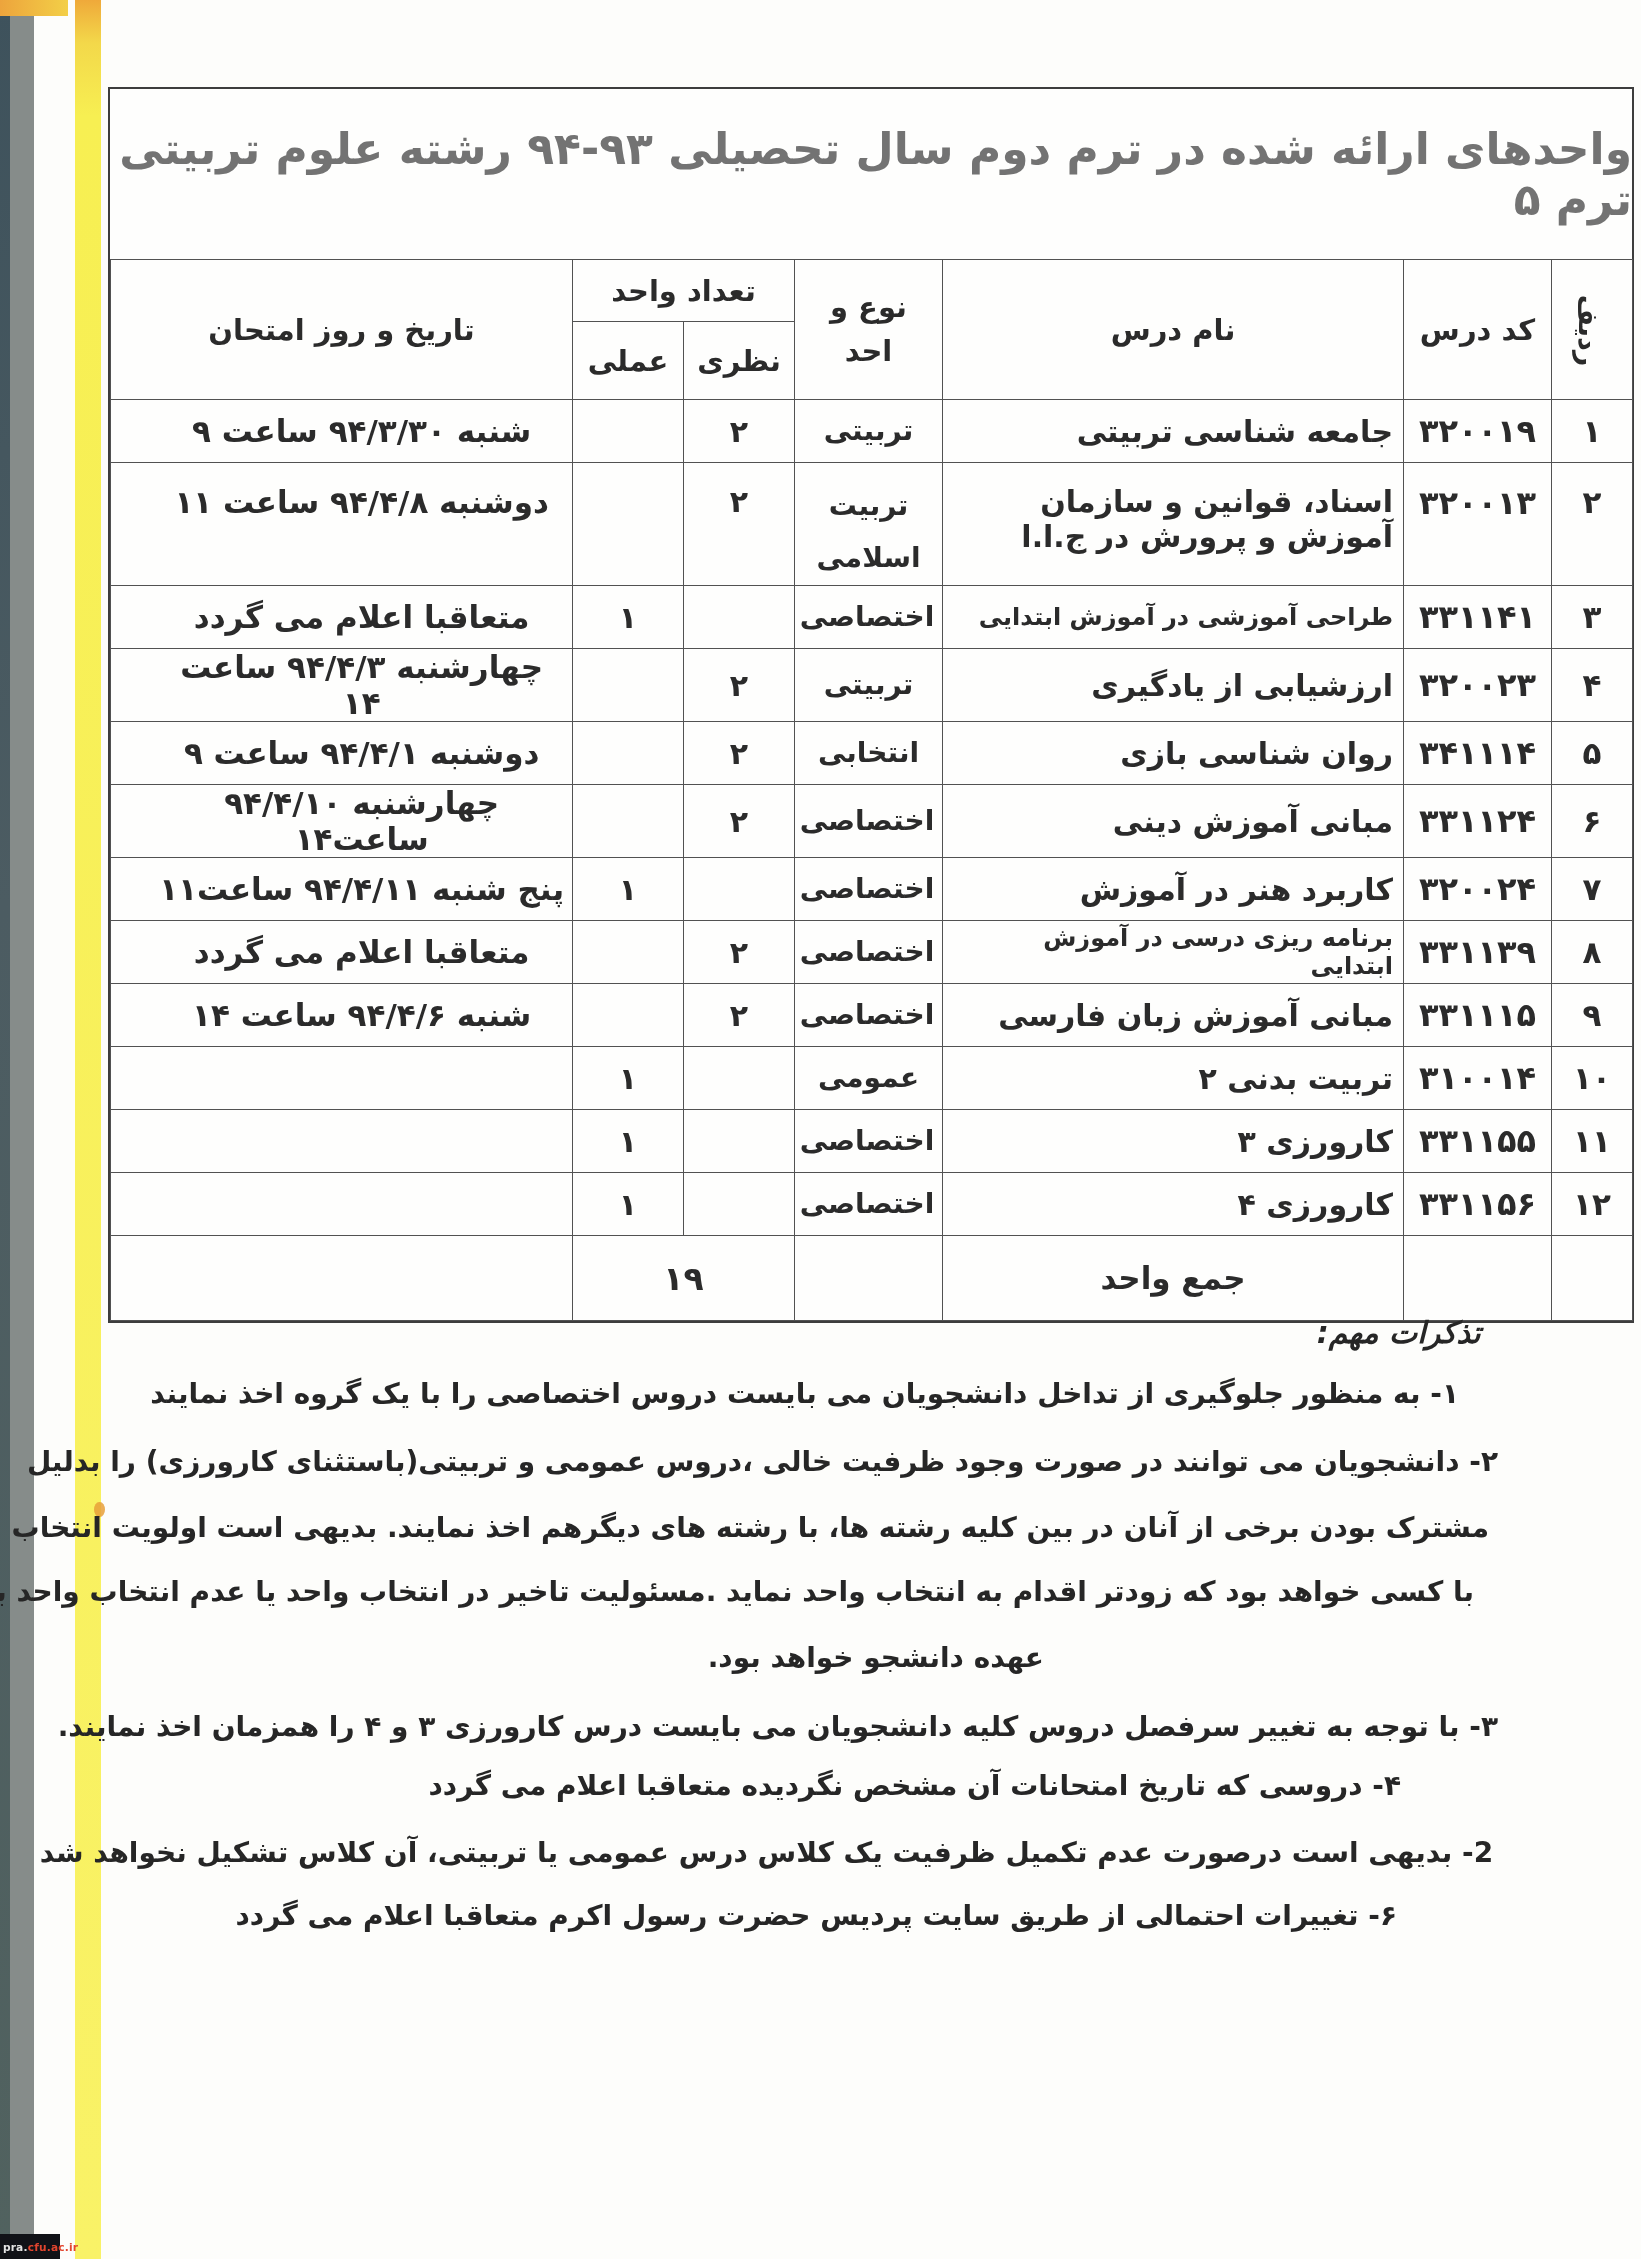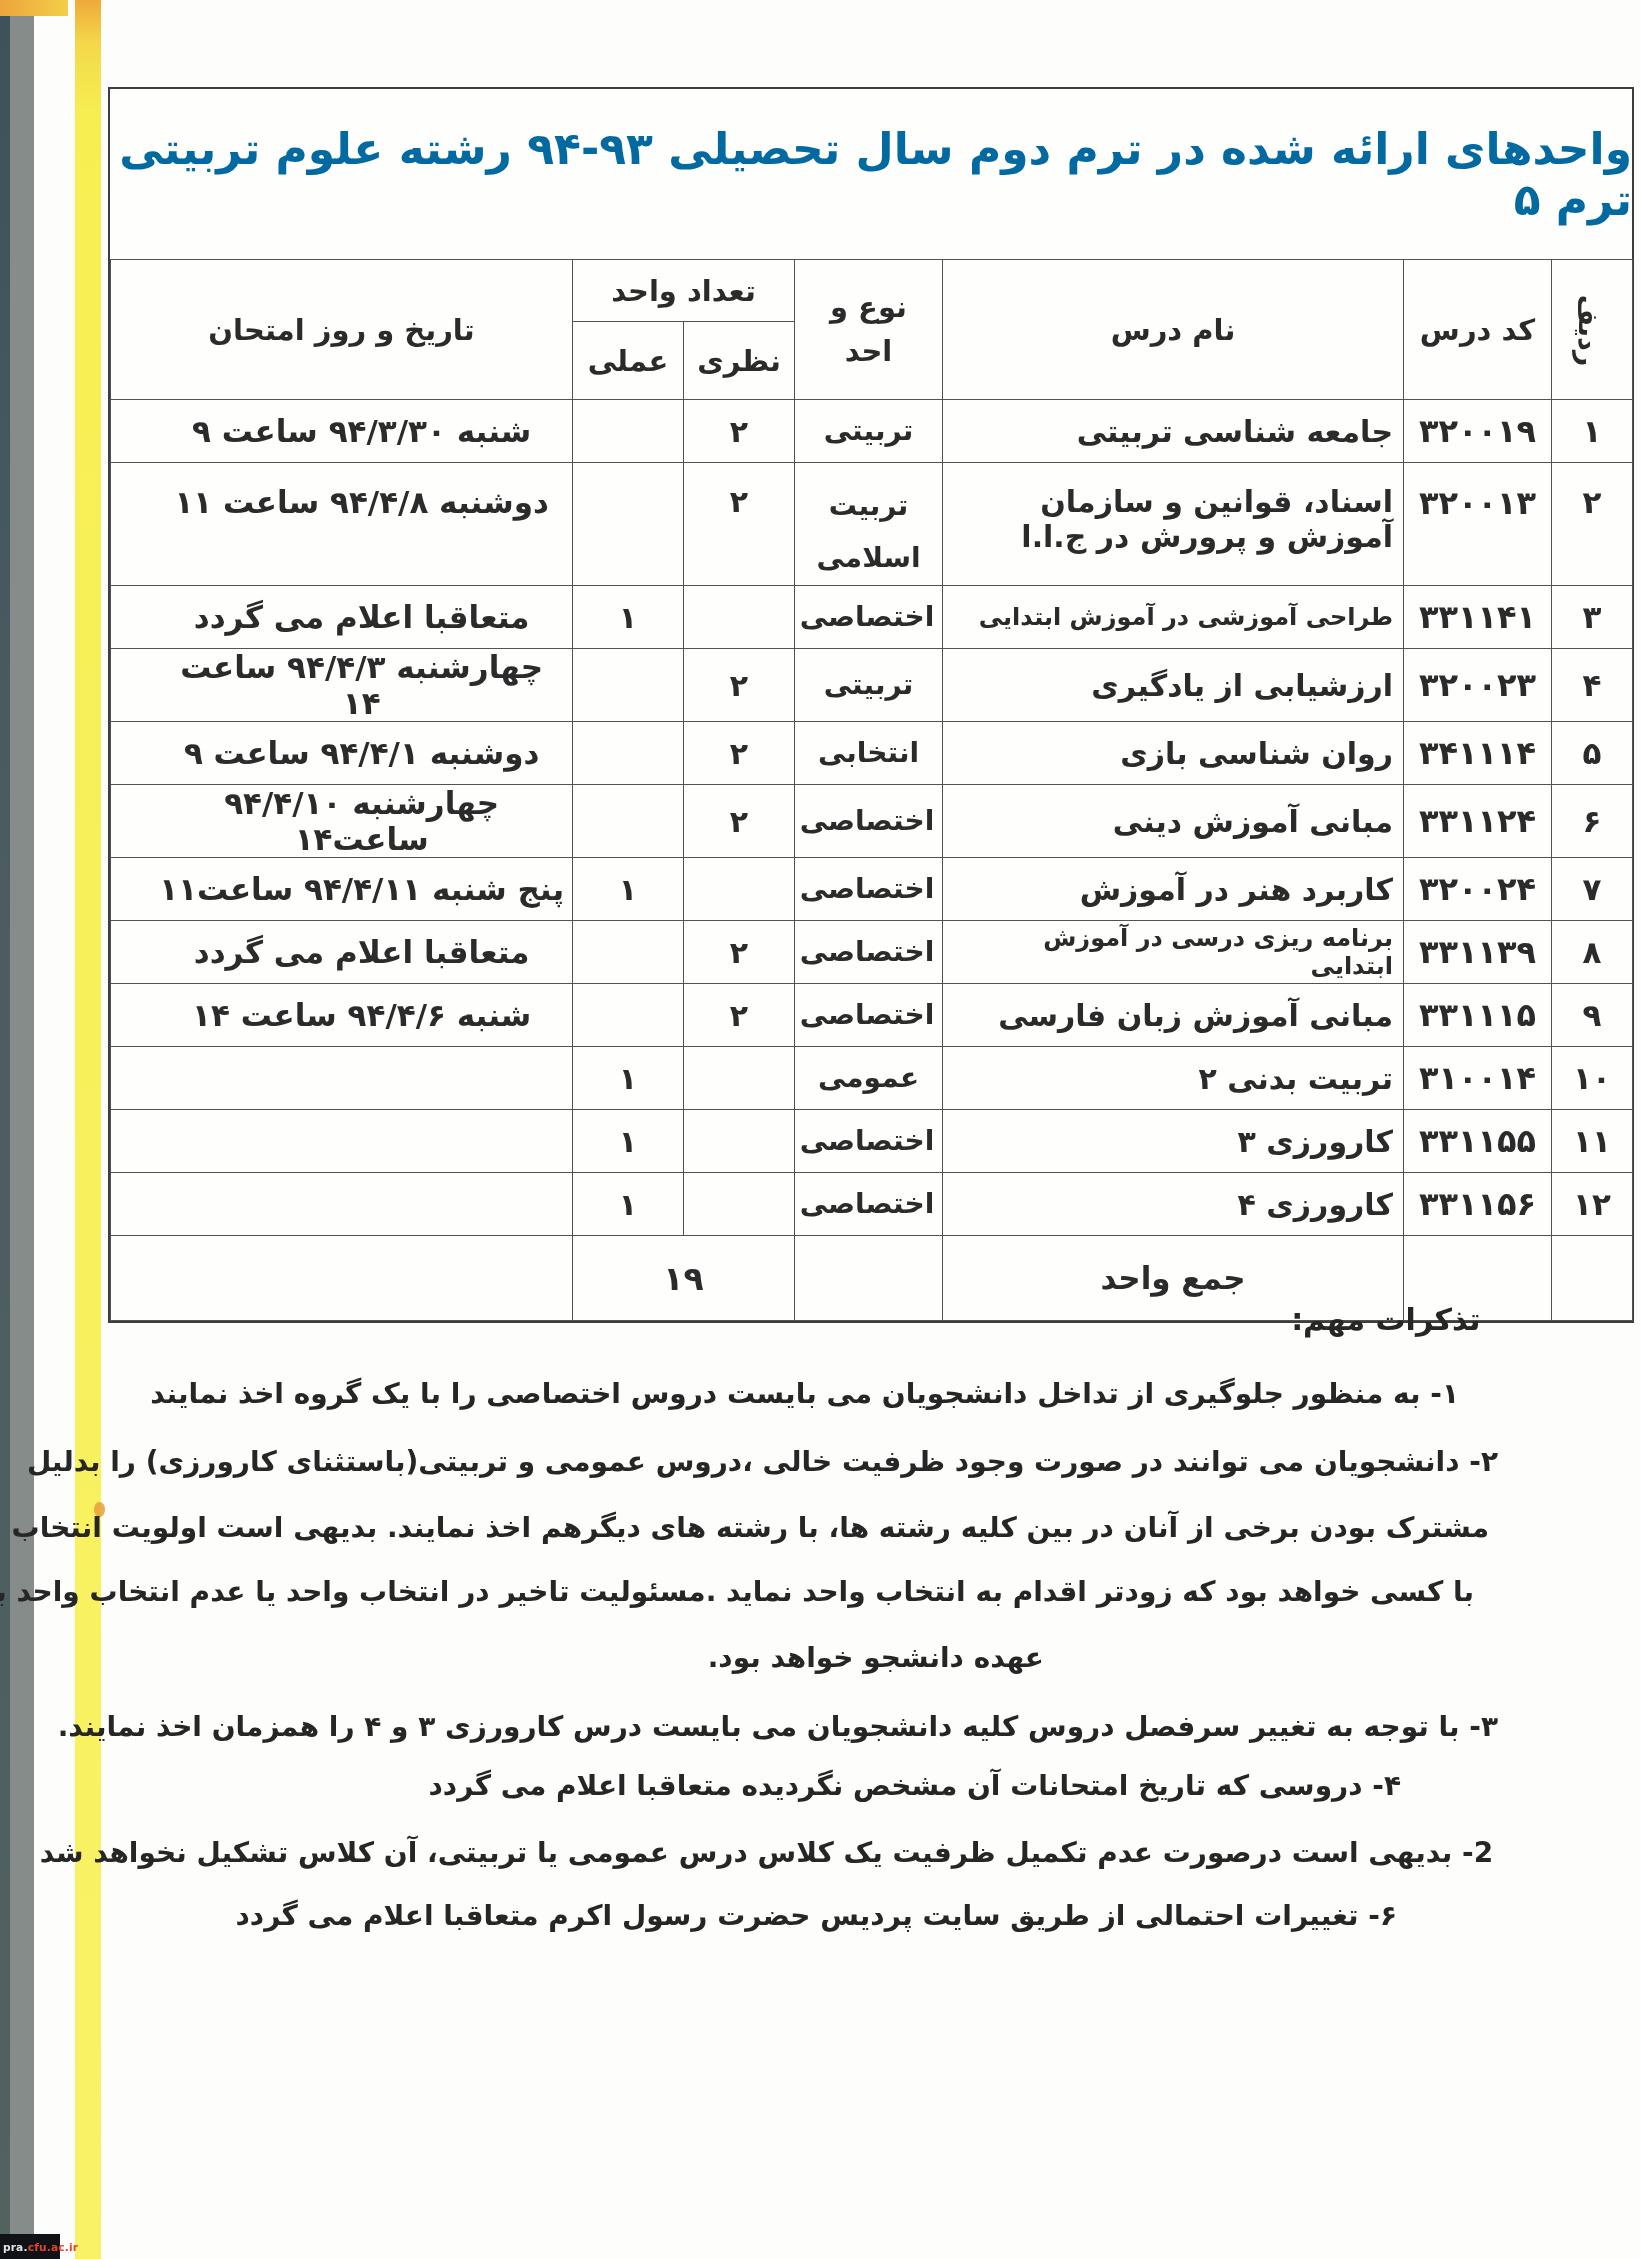--- a/index.html
+++ b/index.html
@@ -19,21 +19,21 @@
     display:flex;align-items:center;padding-left:2.9px;box-sizing:border-box;
     font-size:10.6px;font-weight:bold;letter-spacing:0.2px;white-space:nowrap;}
   .watermark .wm-pre{color:#e3e3e3;}
   .watermark .wm-dom{color:#e2452f;}
   .stain1{position:absolute;left:1253px;top:1106px;width:16.4px;height:28px;background:#e2952d;border-radius:50%;transform:rotate(14deg);opacity:.92;}
   .stain2{position:absolute;left:94px;top:1502px;width:10.6px;height:15.4px;background:#e7a03a;border-radius:50%;opacity:.85;}
 
   
   .doc-box{position:absolute;left:108px;top:87px;width:1526px;border:2.9px solid #3d3d3d;background:#fefefd;box-sizing:border-box;}
   .title-area{height:170px;display:flex;align-items:center;justify-content:center;
-    direction:rtl;font-size:44px;font-weight:bold;color:#0369a1;letter-spacing:0;}
+    direction:rtl;font-size:44px;font-weight:bold;color:#737373;letter-spacing:0;}
 
   
   table{width:100%;border-collapse:collapse;table-layout:fixed;direction:rtl;}
   th,td{border:1.9px solid #525252;font-weight:bold;color:#2b2b2b;text-align:center;vertical-align:middle;
     padding:0 7.7px;overflow:hidden;box-sizing:border-box;}
   thead th{font-size:29px;}
   thead tr.h1{height:62px;}
   thead tr.h2{height:78px;}
   th.unit-type-h{white-space:pre-line;line-height:1.5;}
   .vertical{display:inline-block;transform:rotate(90deg);font-size:27px;}
@@ -48,21 +48,21 @@
   td.units{font-size:30px;}
   td.exam{font-size:31px;padding-left:48px;}
   tr.tall td{vertical-align:top;padding-top:21px;}
   tr.tall td.type{vertical-align:top;padding-top:17.4px;}
   tr.total td.name{text-align:center;font-size:31px;}
   tr.total td.units{font-size:33px;}
 
   
   .notes{position:absolute;top:1302px;right:143px;width:1299px;direction:rtl;}
   .note-line{position:absolute;right:0;white-space:nowrap;font-weight:bold;font-size:28px;color:#262626;}
-  .n0{top:0;right:17.4px;font-size:30px;}
+  .n0{top:13px;right:17.4px;font-size:30px;font-style:italic;}
   .n1{top:75px;right:39px;}
   .n2{top:143px;right:0;text-align:center;}
   .n3{top:209px;right:9px;}
   .n4{top:273px;right:24px;}
   .n5{top:339px;right:454px;}
   .n6{top:408px;right:0;}
   .n7{top:467px;right:97px;}
   .n8{top:534px;right:4.8px;}
   .n9{top:597px;right:101px;}
 </style>

